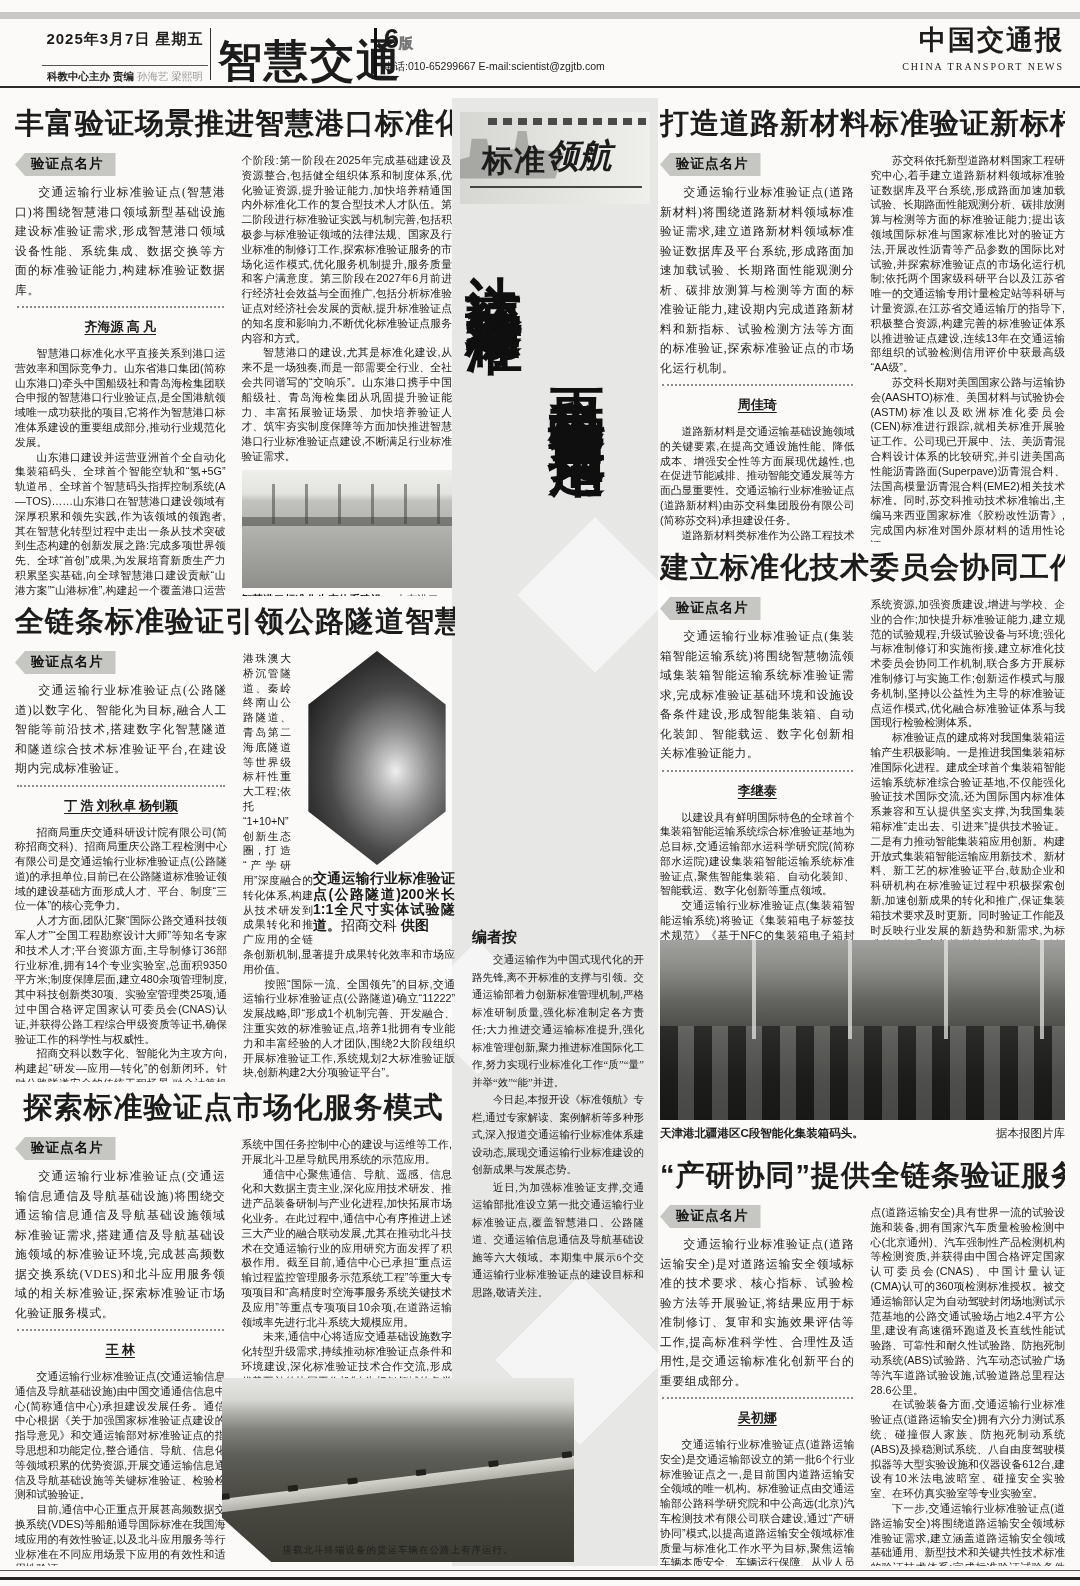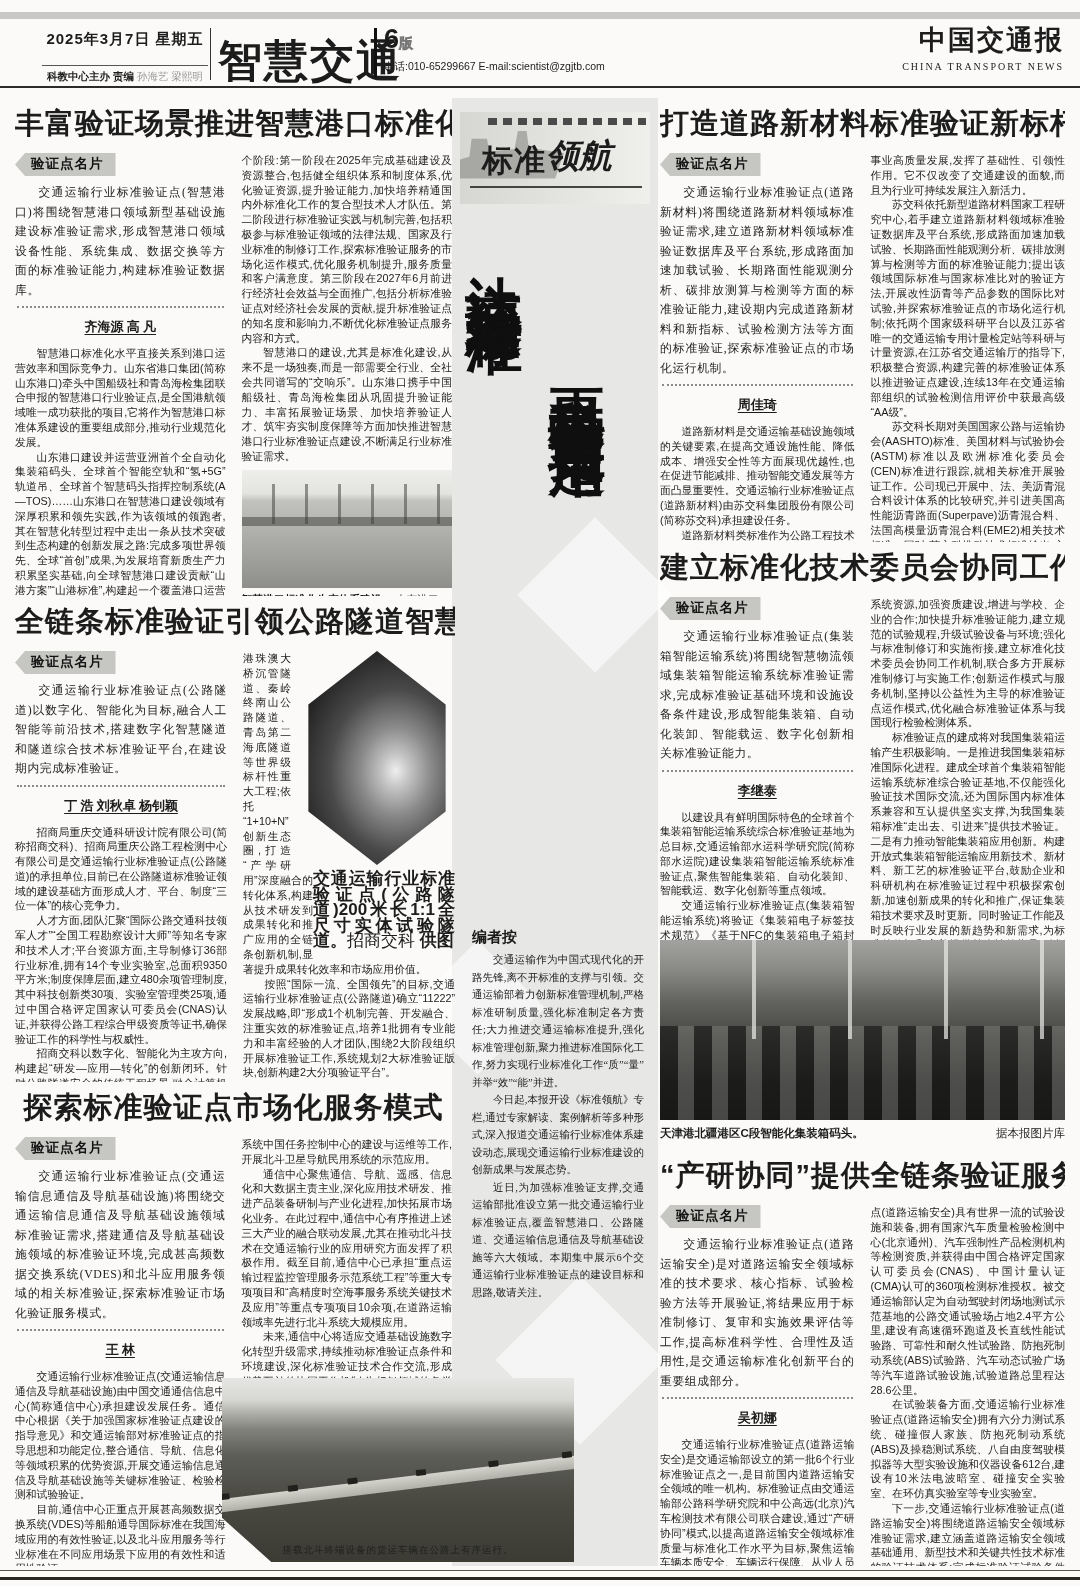--- a/index.html
+++ b/index.html
@@ -81,21 +81,21 @@
   .ph-port{height:118px;margin-top:6px;position:relative;overflow:hidden;
       background:linear-gradient(180deg,#eeeeec 0%,#e3e3df 20%,#c2c2be 26%,#b4b4b0 45%,#a3a39f 70%,#8e8e8a 100%);}
   .ph-port::before{content:"";position:absolute;left:0;top:12%;width:100%;height:34%;
       background:repeating-linear-gradient(90deg,transparent 0 30px,rgba(70,70,66,.55) 30px 33px);}
   .ph-port::after{content:"";position:absolute;left:0;top:40%;width:100%;height:8%;
       background:rgba(60,60,58,.5);}
 
   .hex{float:right;width:156px;height:214px;margin:0 0 6px 8px;
       clip-path:polygon(50% 0,94% 25%,94% 75%,50% 100%,6% 75%,6% 25%);
       background:radial-gradient(ellipse at 62% 56%,#efefef 0%,#c4c4c4 10%,#8a8a8a 26%,#4a4a4a 48%,#1c1c1c 78%,#0d0d0d 100%);}
-  .hexcap{float:right;clear:right;width:142px;font-size:17px;font-weight:bold;line-height:15.5px;text-align:justify;}
+  .hexcap{float:right;clear:right;width:142px;font-size:14px;font-weight:bold;line-height:15.5px;text-align:justify;}
   .hexcap .credit{font-weight:normal;}
   .hexcap .credit b{font-weight:900;}
 
   .fig-containers{position:absolute;left:660px;top:940px;width:405px;}
   .ph-containers{height:180px;position:relative;overflow:hidden;
       background:linear-gradient(180deg,#a2a2a0 0%,#8a8a86 16%,#636360 34%,#454542 55%,#2c2c2a 78%,#222220 100%);}
   .ph-containers::before{content:"";position:absolute;left:0;bottom:0;width:100%;height:52%;
       background:repeating-linear-gradient(90deg,rgba(15,15,15,.55) 0 18px,rgba(140,140,138,.35) 18px 34px);}
   .ph-containers::after{content:"";position:absolute;left:0;top:0;width:100%;height:55%;
       background:repeating-linear-gradient(90deg,transparent 0 92px,rgba(235,235,233,.7) 92px 96px);}
@@ -250,21 +250,20 @@
         <p class="card-text">交通运输行业标准验证点(道路新材料)将围绕道路新材料领域标准验证需求,建立道路新材料领域标准验证数据库及平台系统,形成路面加速加载试验、长期路面性能观测分析、碳排放测算与检测等方面的标准验证能力,建设期内完成道路新材料和新指标、试验检测方法等方面的标准验证,探索标准验证点的市场化运行机制。</p>
         <div class="dotline"></div>
         <div class="authors"><span>周佳琦</span></div>
         <div>
             <p class="bp">道路新材料是交通运输基础设施领域的关键要素,在提高交通设施性能、降低成本、增强安全性等方面展现优越性,也在促进节能减排、推动智能交通发展等方面凸显重要性。交通运输行业标准验证点(道路新材料)由苏交科集团股份有限公司(简称苏交科)承担建设任务。</p>
             <p class="bp">道路新材料类标准作为公路工程技术标准体系的重要组成部分,伴随我国大规模公路基础设施建设和养护而陆续制定,为交通运输</p>
           </div>
       </div>
       <div class="col">
         <div>
-            <p class="bp cont">事业高质量发展,发挥了基础性、引领性作用。它不仅改变了交通建设的面貌,而且为行业可持续发展注入新活力。</p>
             <p class="bp">苏交科依托新型道路材料国家工程研究中心,着手建立道路新材料领域标准验证数据库及平台系统,形成路面加速加载试验、长期路面性能观测分析、碳排放测算与检测等方面的标准验证能力;提出该领域国际标准与国家标准比对的验证方法,开展改性沥青等产品参数的国际比对试验,并探索标准验证点的市场化运行机制;依托两个国家级科研平台以及江苏省唯一的交通运输专用计量检定站等科研与计量资源,在江苏省交通运输厅的指导下,积极整合资源,构建完善的标准验证体系以推进验证点建设,连续13年在交通运输部组织的试验检测信用评价中获最高级“AA级”。</p>
             <p class="bp">苏交科长期对美国国家公路与运输协会(AASHTO)标准、美国材料与试验协会(ASTM)标准以及欧洲标准化委员会(CEN)标准进行跟踪,就相关标准开展验证工作。公司现已开展中、法、美沥青混合料设计体系的比较研究,并引进美国高性能沥青路面(Superpave)沥青混合料、法国高模量沥青混合料(EME2)相关技术标准。同时,苏交科推动技术标准输出,主编马来西亚国家标准《胶粉改性沥青》,完成国内标准对国外原材料的适用性论证。</p>
           </div>
       </div>
     </div>
   </section>
 
   <section class="art a5">
     <h2>建立标准化技术委员会协同工作机制</h2>
     <div class="cols">

